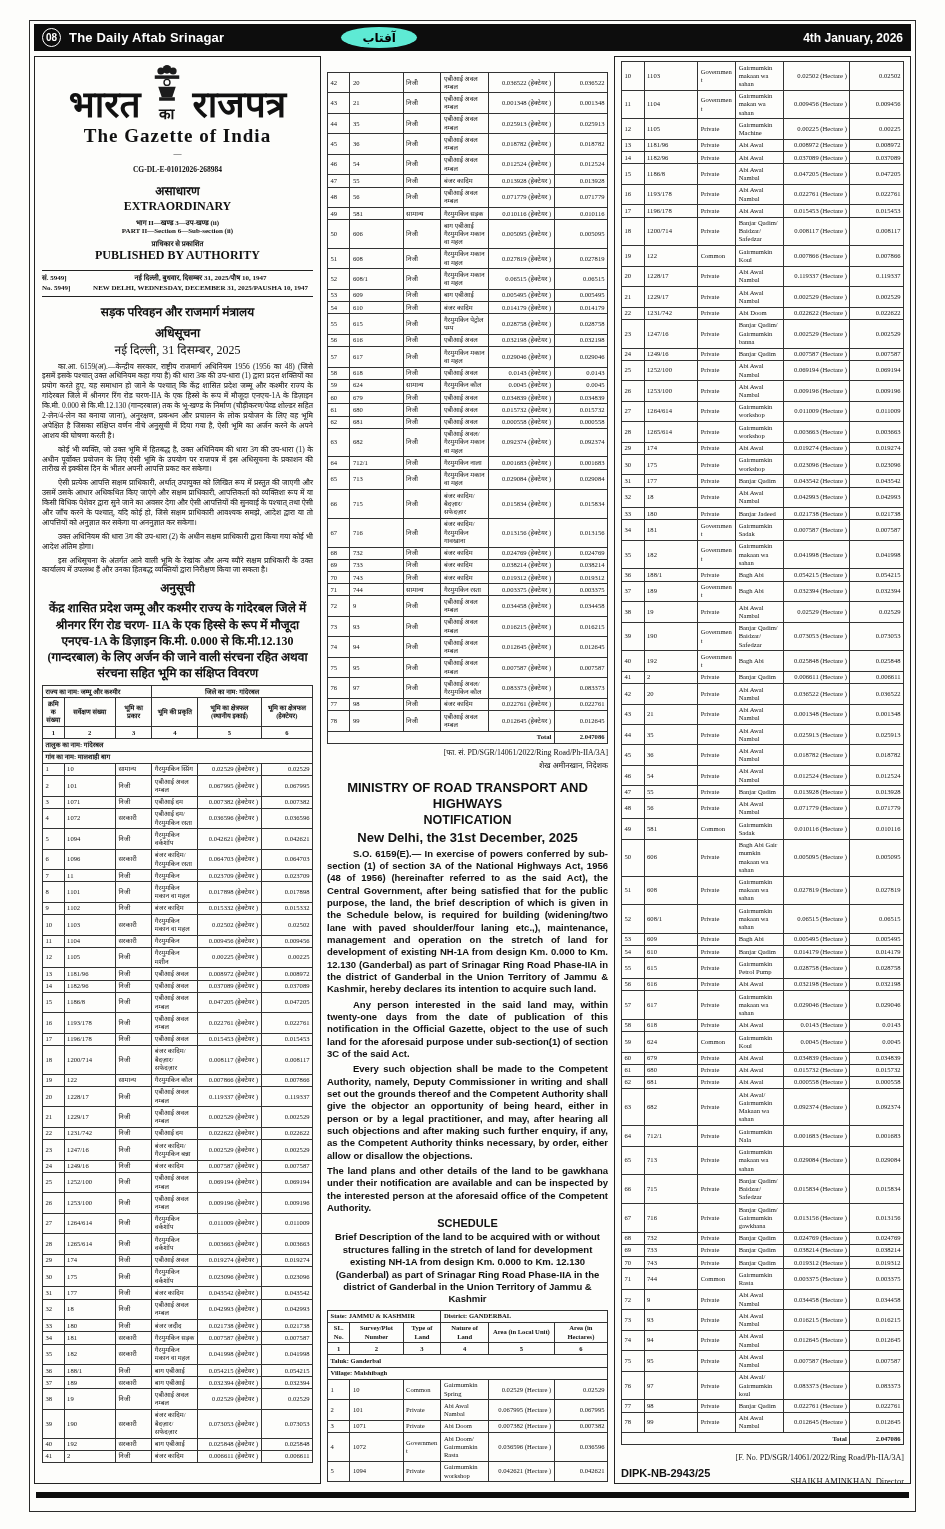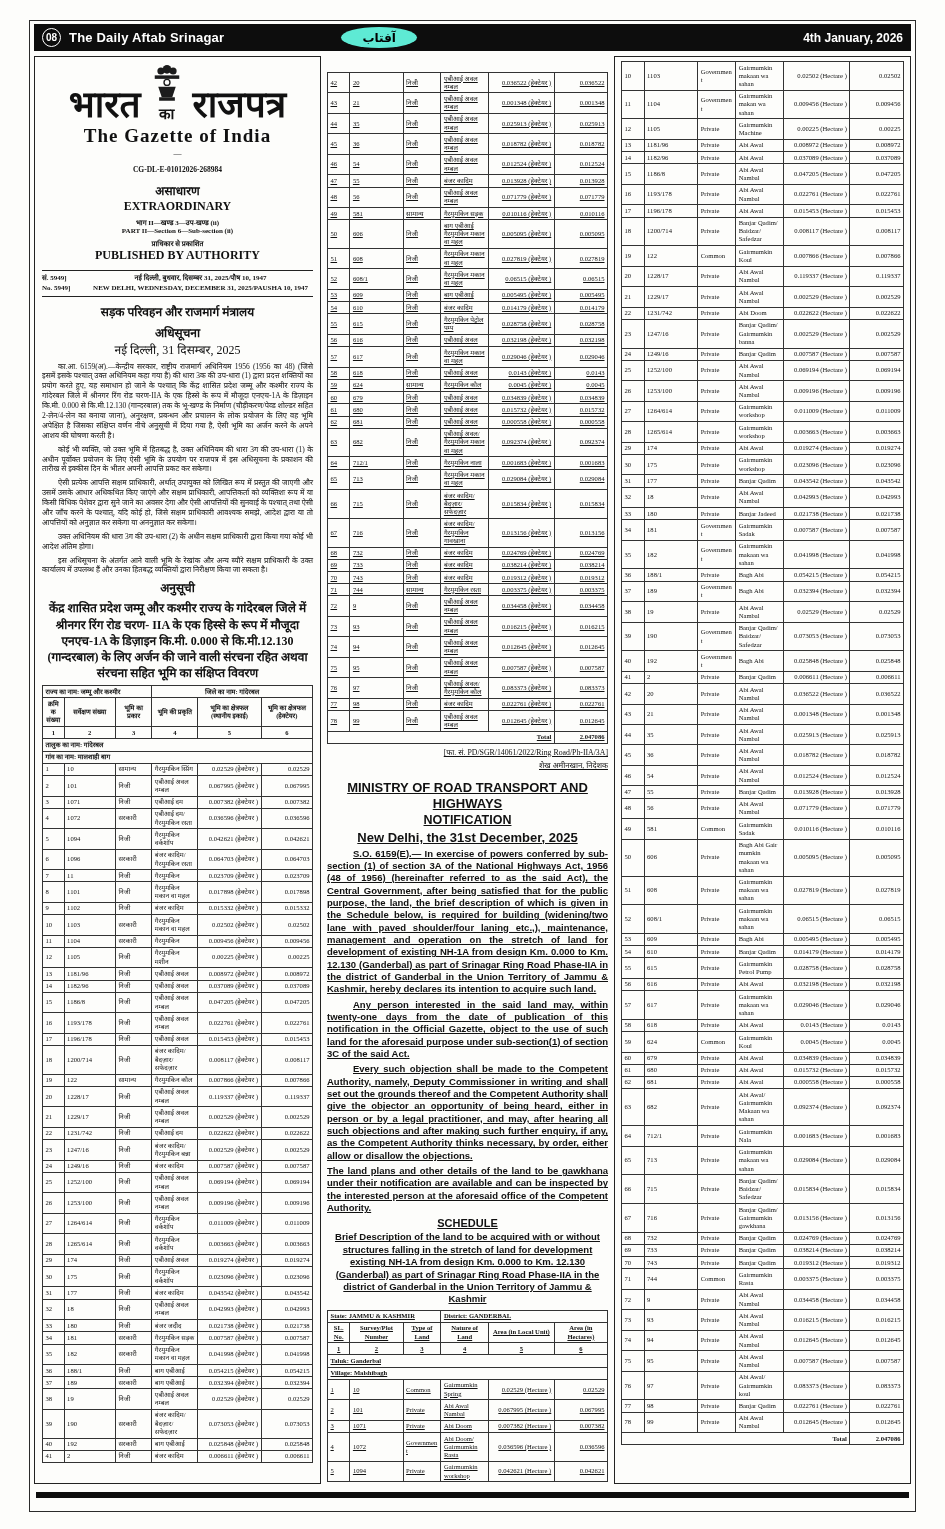--- a/index.html
+++ b/index.html
@@ -12,21 +12,21 @@
          font-size:10px;font-weight:bold;margin-right:8px;}
   .paper{font-weight:bold;font-size:13px;letter-spacing:.2px;}
   .logo-oval{background:#5eead4;color:#000;border-radius:50%;width:76px;height:21px;margin:0 auto;display:flex;align-items:center;justify-content:center;
              font-size:12px;font-weight:bold;font-family:"DejaVu Sans",sans-serif;}
   .hdate{font-weight:bold;font-size:12px;margin-left:auto;}
   .topbar .paper{margin-right:-76px;}
   
   .cols{flex:1;display:flex;gap:5px;margin-top:5px;overflow:hidden;}
   .col{box-sizing:border-box;overflow:hidden;}
   .col-left{width:287px;border:1.5px solid #222;padding:5px 7px;}
-  .col-mid{width:283px;padding:16px 1px;text-decoration:underline;}
+  .col-mid{width:283px;padding:16px 1px;}
   .col-right{flex:1;border:1.5px solid #222;padding:4px 6px;display:flex;flex-direction:column;}
   .bottom-rule{height:6px;background:#0d0d0d;margin:8px 2px 10px;}
   
   .gz-head{display:flex;justify-content:center;align-items:flex-end;gap:8px;margin-top:2px;}
   .gz-big{font-size:37px;font-weight:bold;line-height:1;}
   .gz-midstack{display:flex;flex-direction:column;align-items:center;}
   .gz-ka{font-size:15px;font-weight:bold;line-height:1.1;}
   .gz-en{font-size:19px;font-weight:bold;text-align:center;margin-top:2px;letter-spacing:1px;}
   .gz-code{font-size:7.5px;font-weight:bold;text-align:center;margin-top:10px;}
   .gz-dash{text-align:center;font-size:8px;margin-top:6px;line-height:2px;}
@@ -1478,19 +1478,29 @@
                 <td class="num">0.012645</td>
               </tr>
             </tbody>
           <tfoot>
             <tr>
               <td colspan="5" class="tot-l">Total</td>
               <td class="tot-v">2.047086</td>
             </tr>
           </tfoot>
         </table>
+        <div class="rt-foot">
+          <div class="rt-file">[F. No. PD/SGR/14061/2022/Ring Road/Ph-IIA/3A]</div>
+          <div class="rt-row">
+            <div class="dipk">
+              <span>DIPK-NB-2943/25</span><br>
+              <span>Dated: 02.01.26</span>
+            </div>
+            <div class="rt-sign">SHAIKH AMINKHAN, Director</div>
+          </div>
+        </div>
       </div>
 
     </div>
 
     <div class="bottom-rule"></div>
   </div>
 </div>
 
 </body></html>

